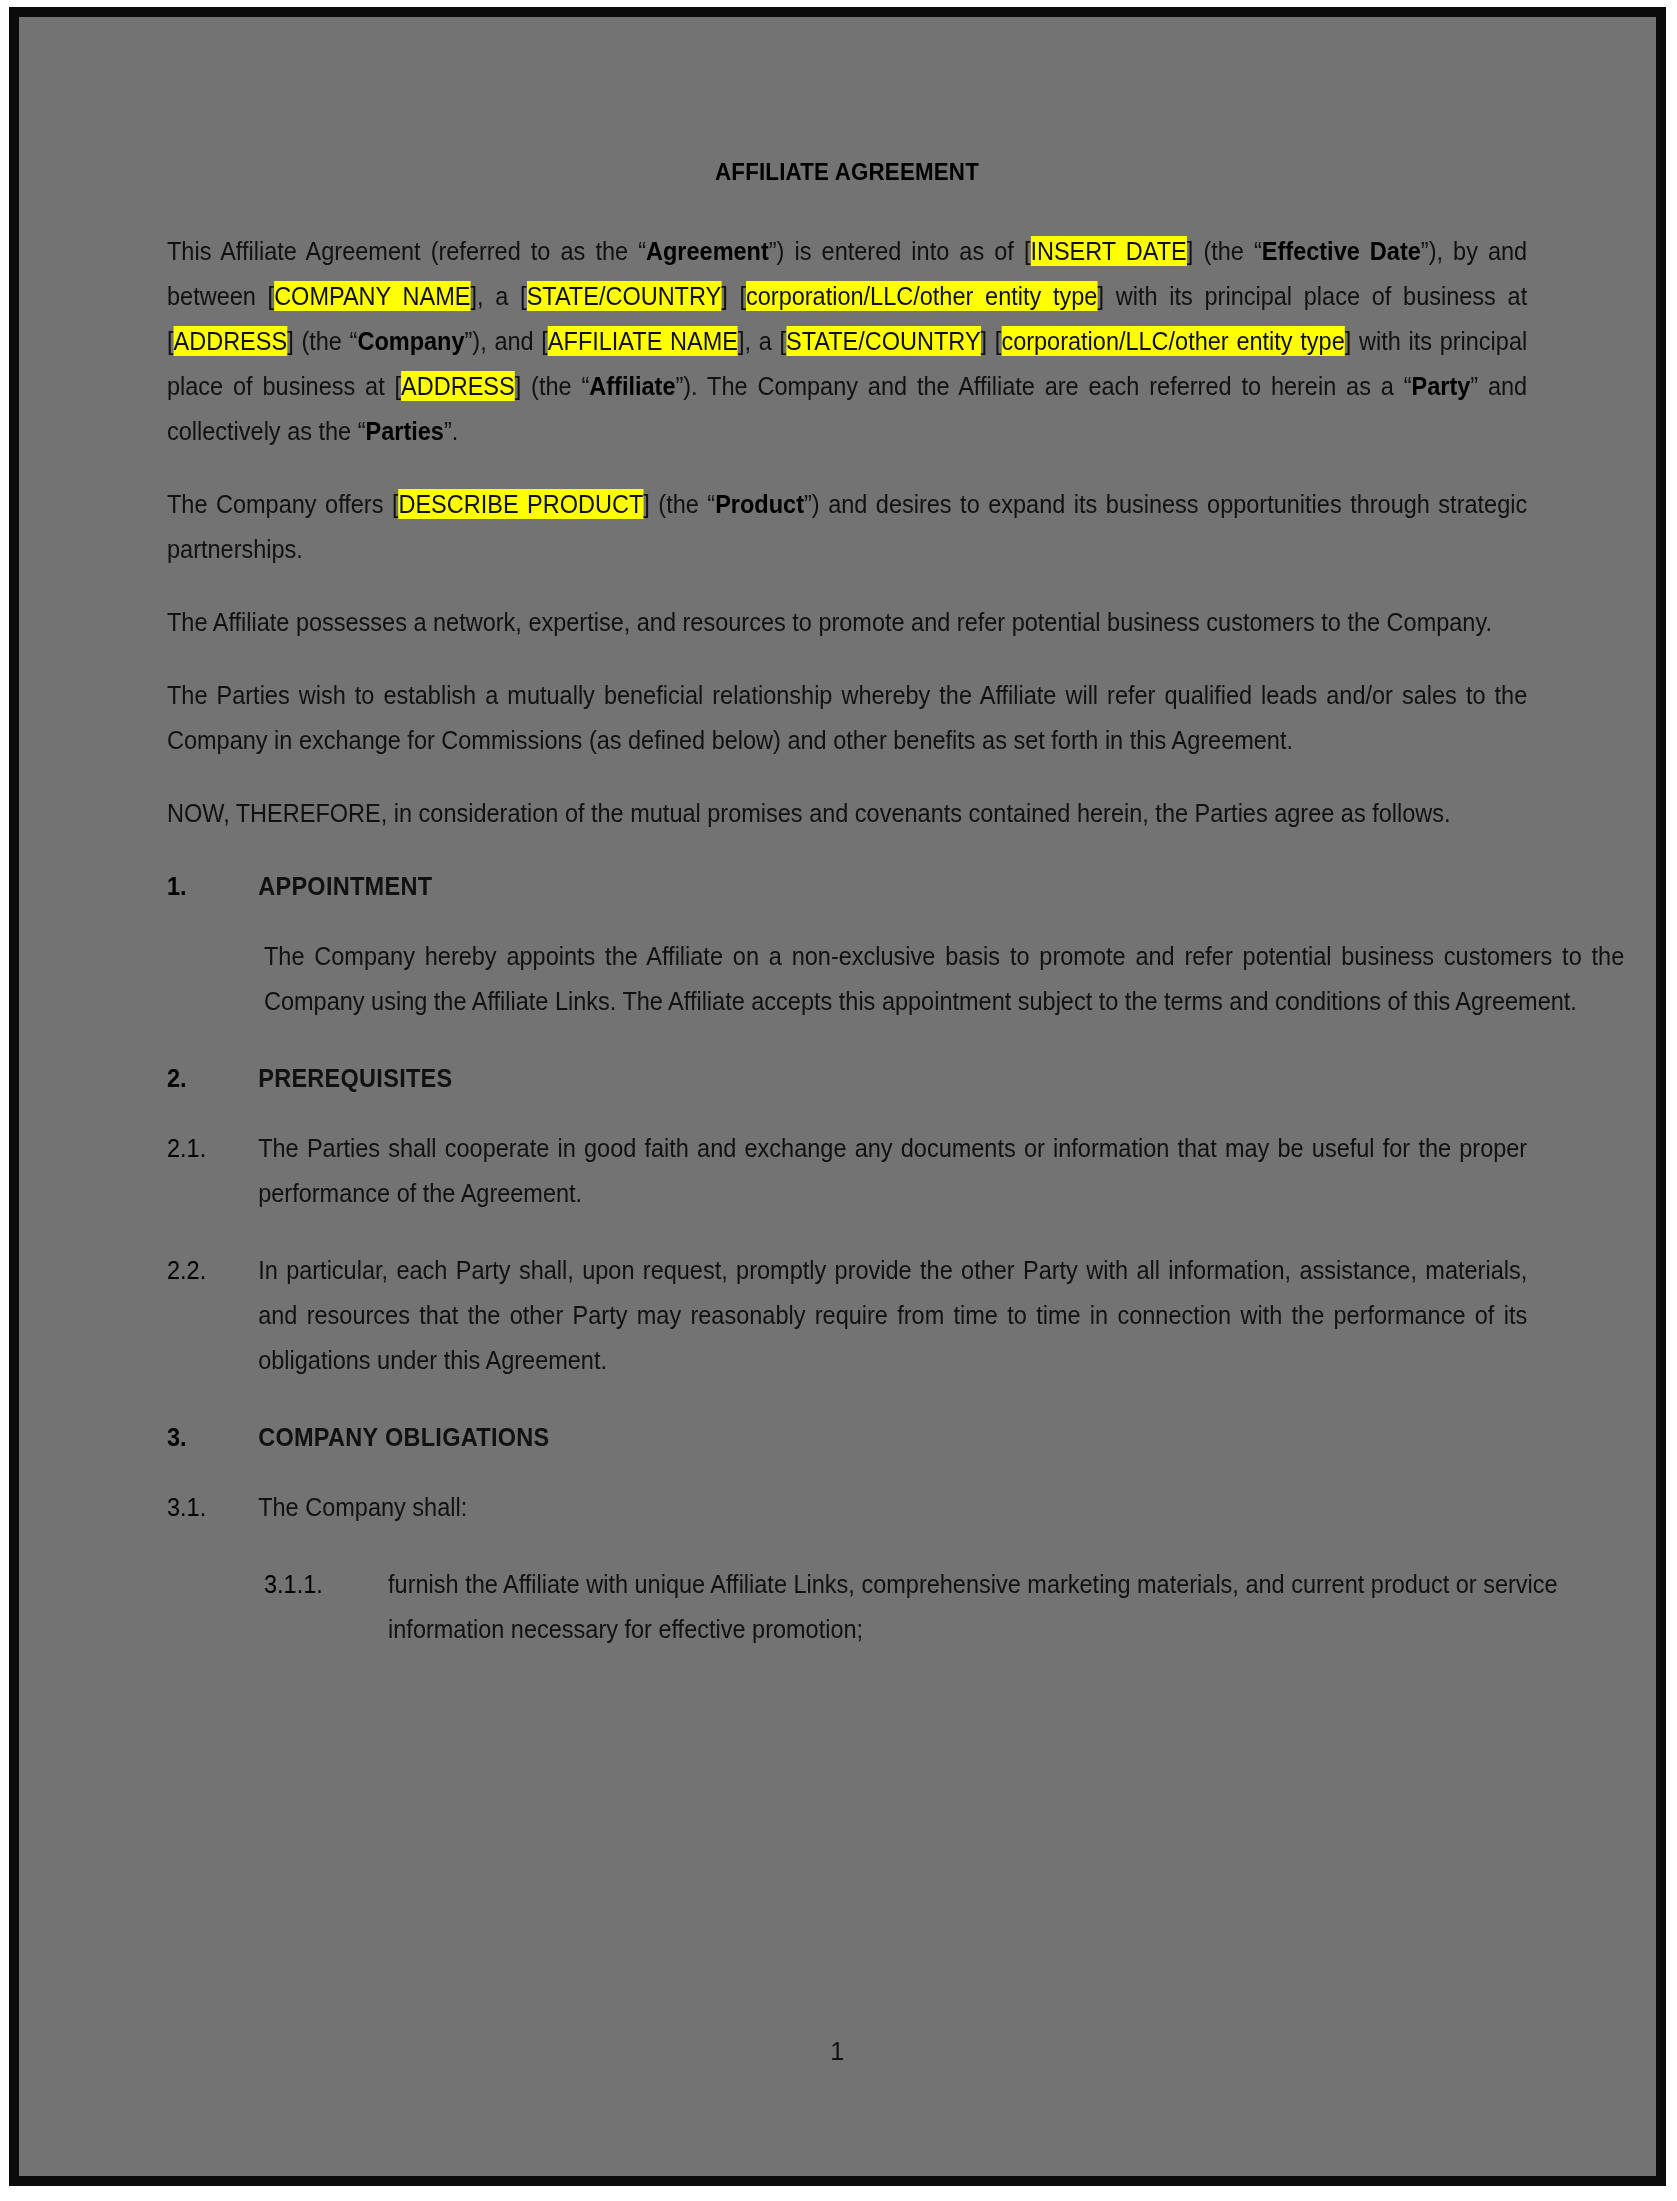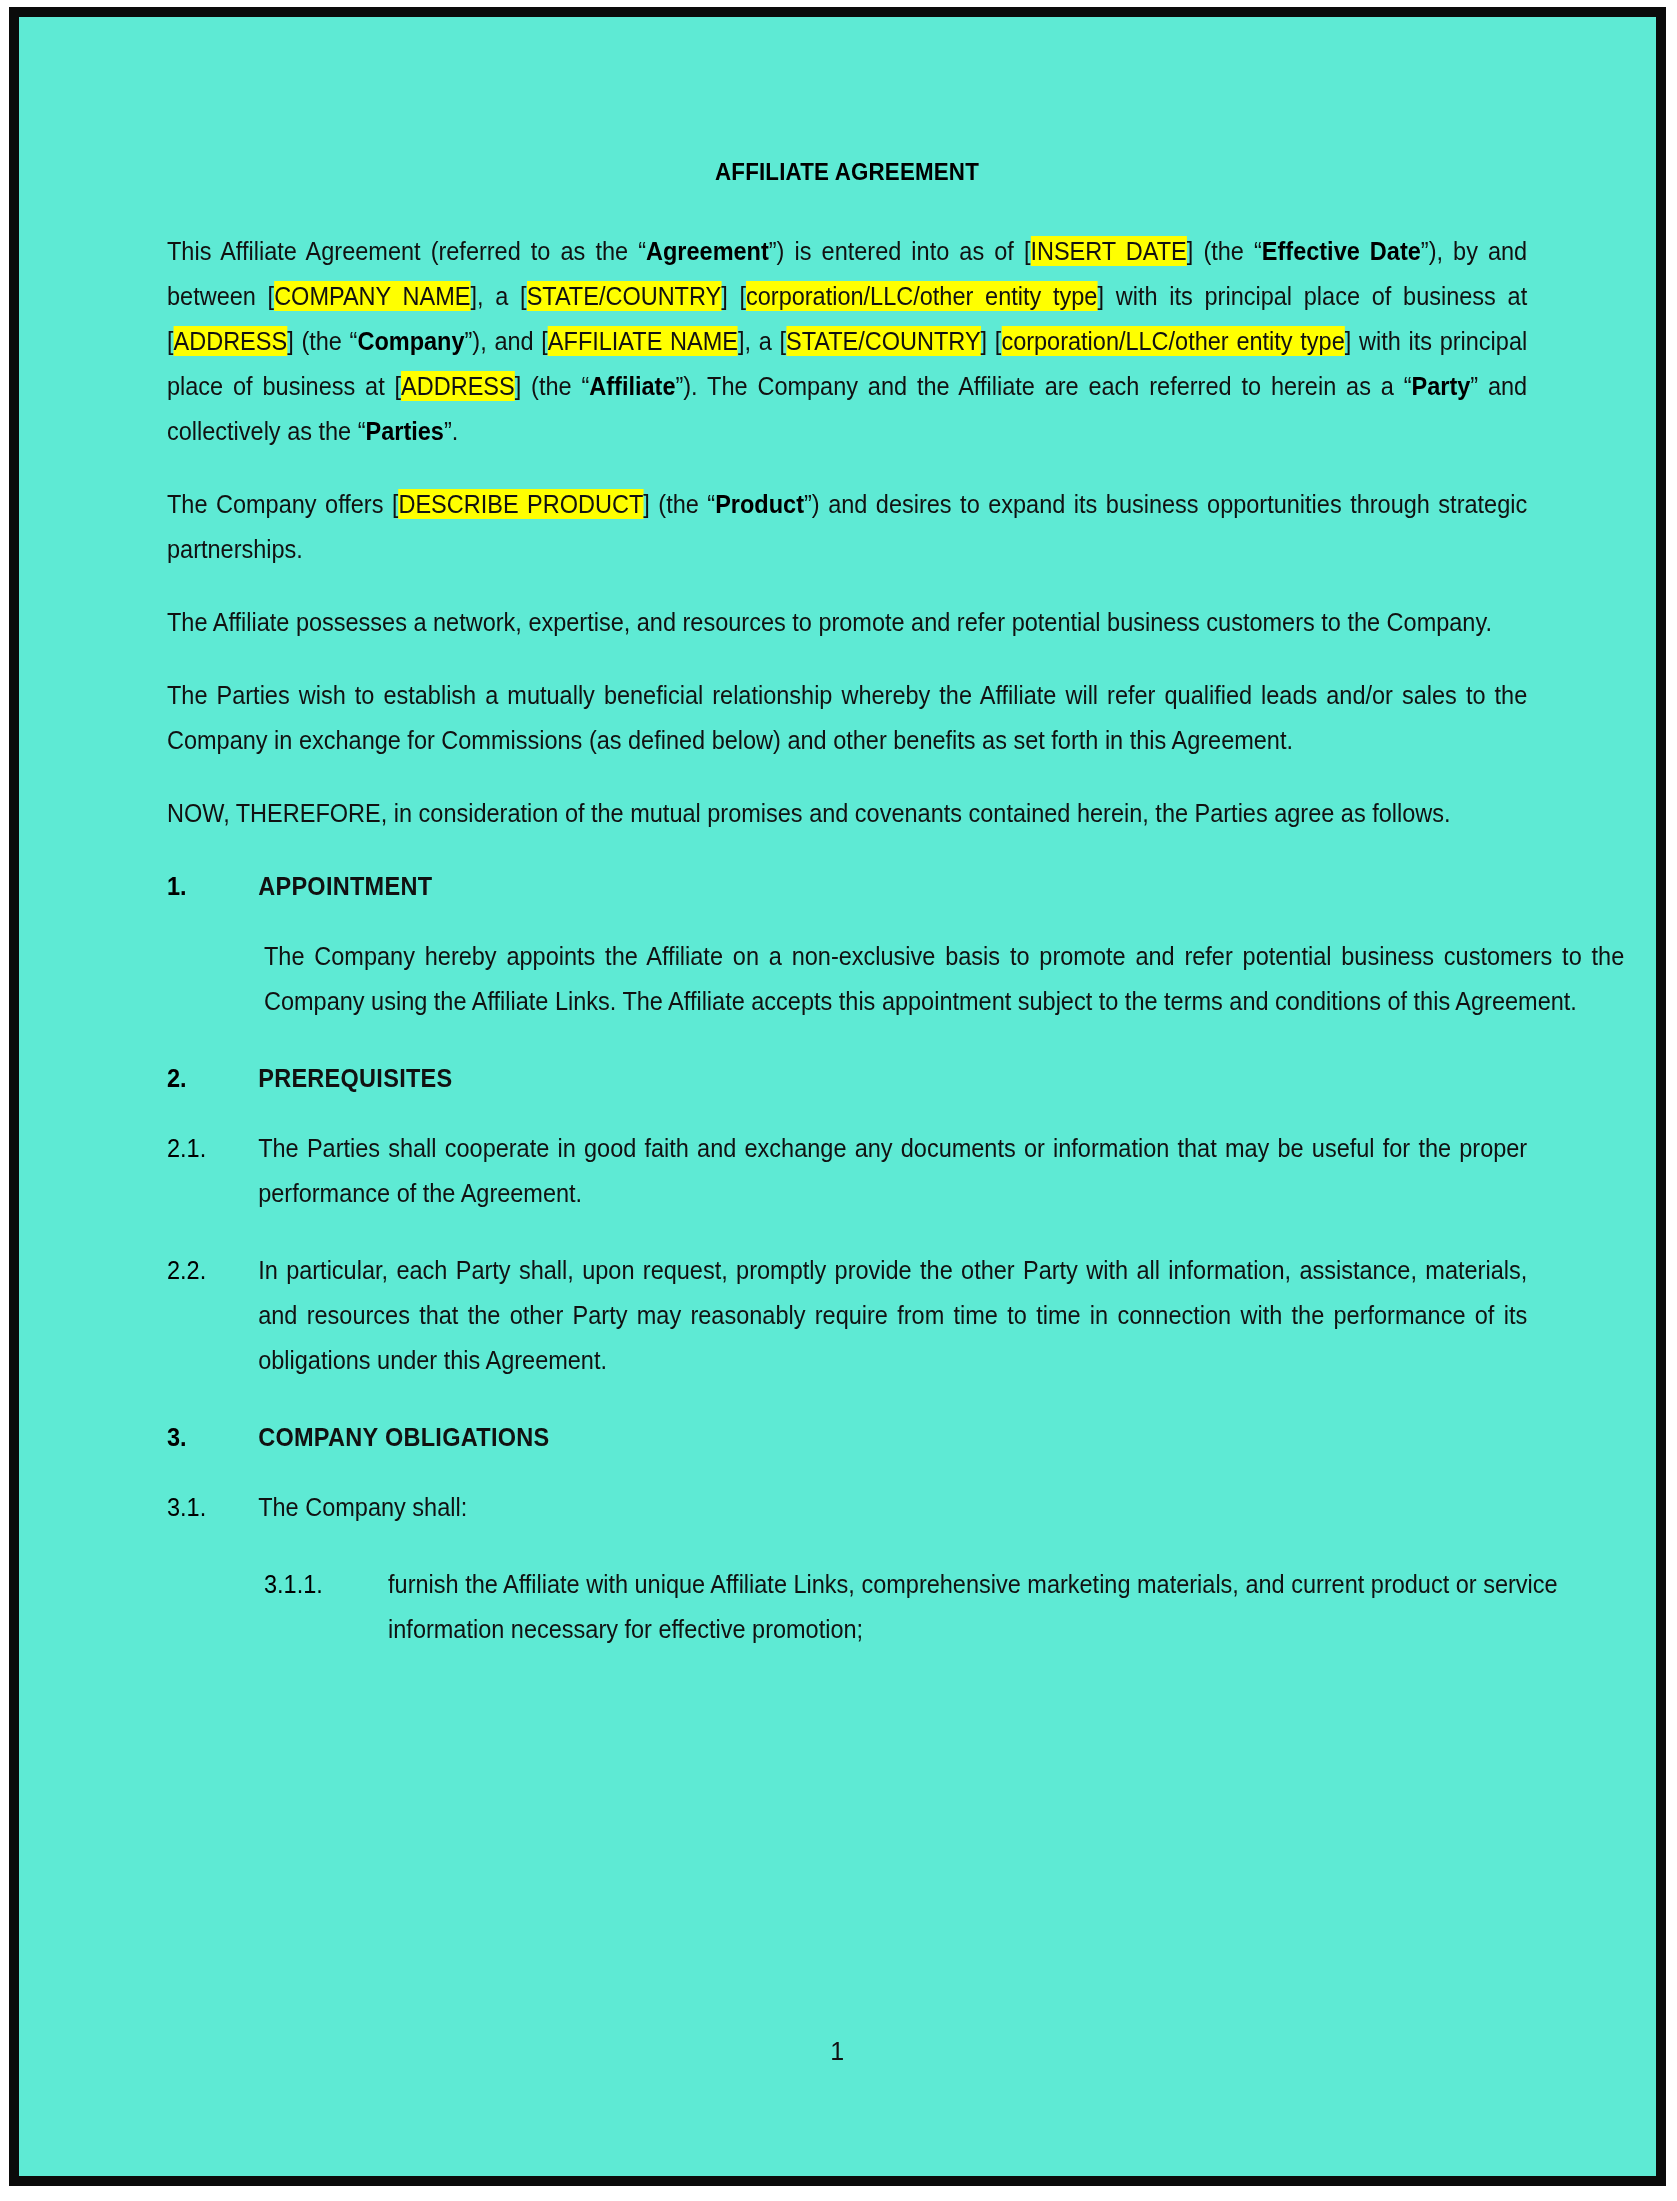--- a/index.html
+++ b/index.html
@@ -25,21 +25,21 @@
     background: #ffffff;
     box-sizing: border-box;
   }
 
   .page-inner {
     position: absolute;
     left: 0;
     top: 0;
     right: 0;
     bottom: 0;
-    background: #5eead4;
+    background: #737373;
     overflow: hidden;
     text-decoration: underline;
   }
 
   
   .doc-body {
     position: absolute;
     left: 148px;
     top: 141px;
     width: 1360px;

